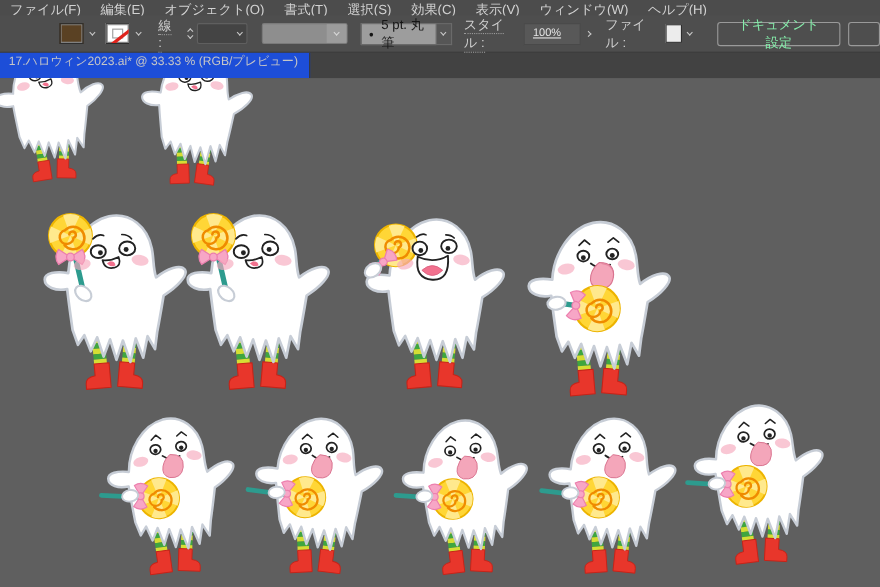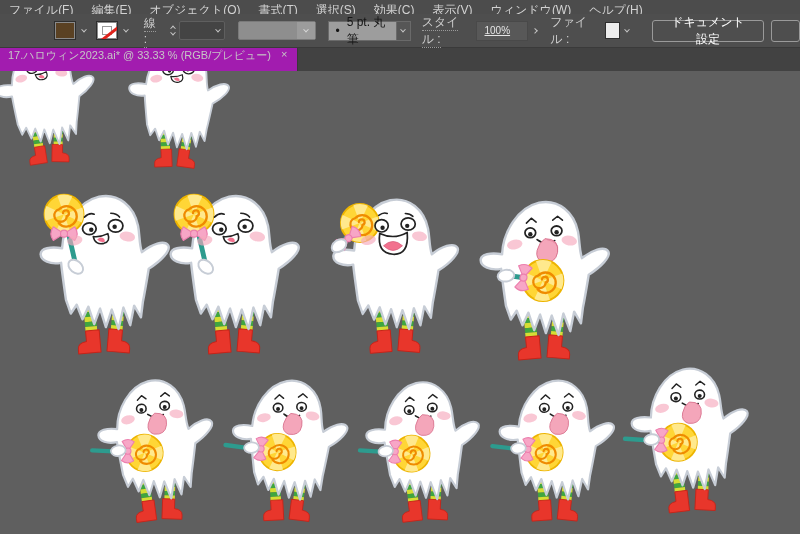--- a/index.html
+++ b/index.html
@@ -27,25 +27,25 @@
   .u-dot { border-bottom:1px dotted #9a9a9a; padding-bottom:1px; }
   .stepper { display:flex; flex-direction:column; justify-content:center; gap:3px; height:20px; width:14px; align-items:center; }
   .combo-dark { width:52px; height:19px; background:#444444; border:1px solid #5f5f5f; border-radius:2px; display:flex; align-items:center; justify-content:flex-end; padding-right:4px; }
   .combo-disabled { width:90px; height:19px; background:#8e8e8e; border:1px solid #7a7a7a; border-radius:2px; display:flex; align-items:center; }
   .combo-disabled .fill { flex:1; }
   .combo-disabled .cd-chev { width:18px; height:100%; background:#9c9c9c; display:flex; align-items:center; justify-content:center; }
   .brushbox { height:20px; background:#9d9d9d; border:1px solid #6a6a6a; color:#151515; font-size:12px; display:flex; align-items:center; padding:0 8px 0 6px; gap:7px; }
   .brush-chev { width:17px; height:20px; background:#565656; border:1px solid #6a6a6a; border-left:none; display:flex; align-items:center; justify-content:center; }
   .valuebox { height:20px; min-width:52px; background:#585858; border:1px solid #494949; color:#e5e5e5; font-size:10px; display:flex; align-items:center; padding:0 8px;text-decoration:underline; }
   .stylesw { width:17px; height:17px; background:#ececec; border:1px solid #2e2e2e; }
-  .btn { height:22px; border:1px solid #9a9a9a; border-radius:3px; color:#ffffff; font-size:12px; display:flex; align-items:center; padding:0 12px; background:transparent; }
+  .btn { height:22px; border:1px solid #9a9a9a; border-radius:3px; color:#86efac; font-size:12px; display:flex; align-items:center; padding:0 12px; background:transparent; }
 
   
   .tabbar { height:23px; background:#424242; display:flex; align-items:stretch; }
-  .doctab { background:#a21caf; border-right:1px solid #383838; display:flex; gap:10px; padding:0 10px 0 8px; }
+  .doctab { background:#1d4ed8; border-right:1px solid #383838; display:flex; align-items:center; gap:10px; padding:0 10px 0 8px;flex-direction:column; }
   .doctab .title { color:#c6c6c6; font-size:11px; white-space:nowrap; }
   .doctab .close { color:#c6c6c6; font-size:11px; }
 
   
   .canvas { position:absolute; left:0; top:71px; width:800px; height:463px; background:#5f5f5f; overflow:hidden; }
   .canvas svg { position:absolute; overflow:visible; }
 </style>
 </head>
 <body>
 

